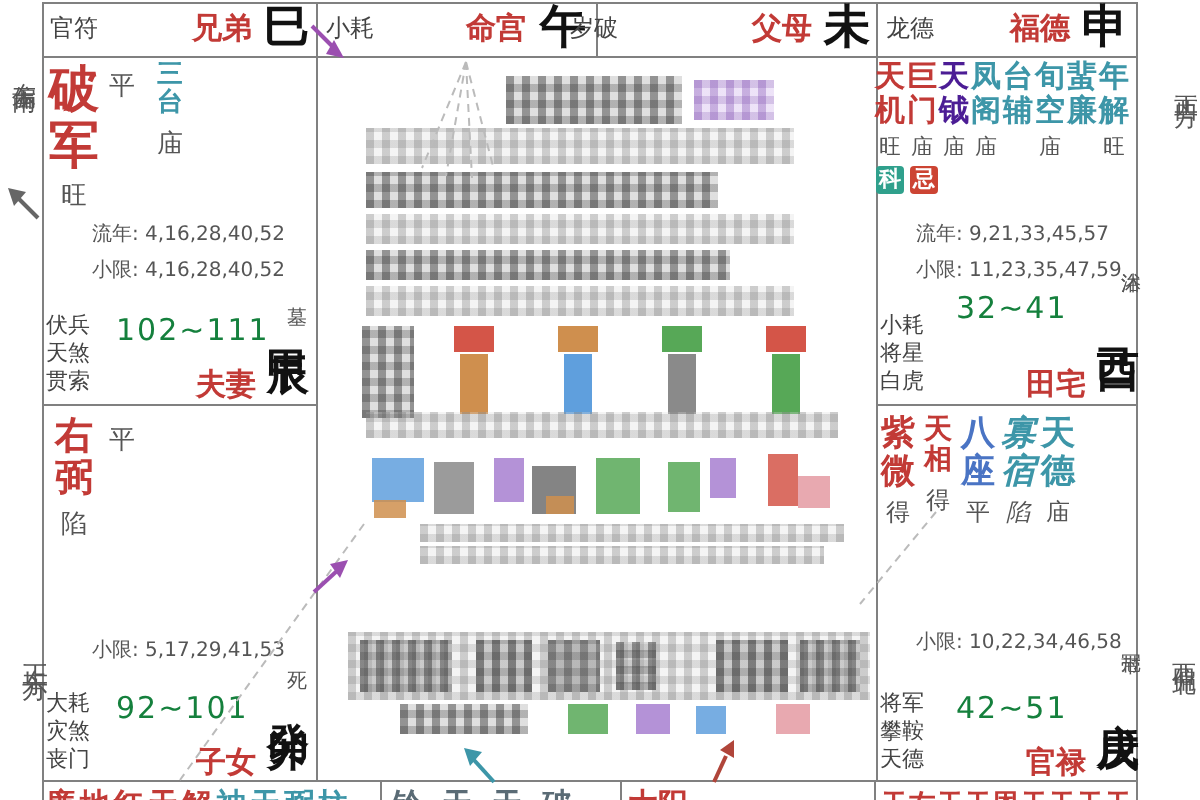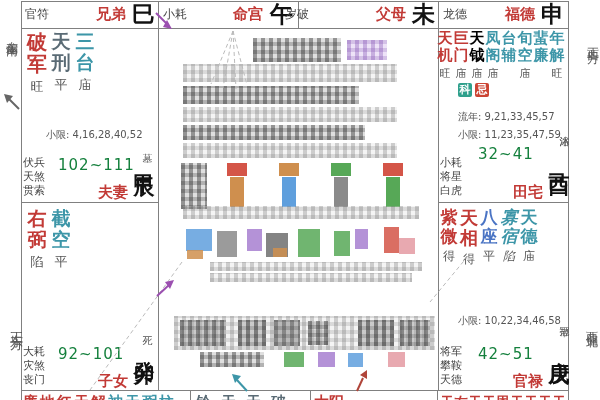--- a/index.html
+++ b/index.html
@@ -12,21 +12,21 @@
   .compass{font-size:12px;color:#555;letter-spacing:2px;}
   .shensha-sm{font-size:12px;color:#444;}
   .palace{font-size:15px;font-weight:bold;color:#c23a36;}
   .branch{font-size:23px;font-weight:bold;color:#111;line-height:1;}
   .stem{writing-mode:vertical-rl;text-orientation:upright;font-size:21px;font-weight:bold;color:#111;line-height:1;letter-spacing:3px;}
   .stage{writing-mode:vertical-rl;text-orientation:upright;font-size:10px;color:#555;}
   .starrow{display:flex;}
   .starcol{display:flex;flex-direction:column;align-items:center;}
   .sname{word-break:break-all;font-weight:bold;text-align:center;line-height:1.1;}
   .sstat{color:#555;margin-top:3px;}
-  .red{color:#c23a36;} .teal{color:#3d96a8;} .purplec{color:#000000;}
+  .red{color:#c23a36;} .teal{color:#3d96a8;} .purplec{color:#4c1d95;}
   .bluec{color:#4a74c4;} .darkc{color:#5a6b75;}
   .ln{font-size:10px;color:#555;white-space:nowrap;}
   .trio{font-size:11px;line-height:13px;color:#444;white-space:nowrap;}
   .age{font-size:15px;color:#15803d;letter-spacing:1px;}
   .badge{display:inline-block;width:14px;height:14px;line-height:14px;text-align:center;
          color:#fff;font-size:11px;font-weight:bold;border-radius:2px;margin-right:3px;}
   .mz{position:absolute;}
   .mz-g{background-image:repeating-linear-gradient(90deg,rgba(120,120,120,.35) 0 4px,rgba(200,200,200,.12) 4px 8px),
         repeating-linear-gradient(0deg,rgba(140,140,140,.30) 0 4px,rgba(230,230,230,.2) 4px 8px);}
   .mz-d{background-image:repeating-linear-gradient(90deg,rgba(70,70,70,.55) 0 4px,rgba(170,170,170,.25) 4px 8px),
@@ -78,32 +78,32 @@
   <div class="abs shensha-sm" style="left:285px;top:6px;">岁破</div>
   <div class="abs palace" style="left:376px;top:5px;">父母</div>
   <div class="abs branch" style="left:412px;top:3px;">未</div>
 
   <div class="abs shensha-sm" style="left:443px;top:6px;">龙德</div>
   <div class="abs palace" style="left:505px;top:5px;">福德</div>
   <div class="abs branch" style="left:541px;top:3px;">申</div>
 
   <div class="abs starrow" style="left:25px;top:31px;">
     <div class="starcol" style="width:24px;">
-        <div class="sname red" style="font-size:20px;">破军</div>
+        <div class="sname red" style="font-size:25px;">破军</div>
         <div class="sstat" style="font-size:13px;">旺</div>
       </div>
     <div class="starcol" style="width:24px;">
-        <div class="sname darkc" style="font-size:19px;">天刑</div>
         <div class="sstat" style="font-size:13px;">平</div>
       </div>
     <div class="starcol" style="width:24px;">
-        <div class="sname teal" style="font-size:19px;">三台</div>
+        <div class="sname teal" style="font-size:13px;">三台</div>
         <div class="sstat" style="font-size:13px;">庙</div>
       </div>
   </div>
+  <div class="abs ln" style="left:46px;top:110px;">流年: 4,16,28,40,52</div>
   <div class="abs ln" style="left:46px;top:128px;">小限: 4,16,28,40,52</div>
   <div class="abs stage" style="left:140px;top:145px;">墓</div>
   <div class="abs trio teal" style="left:23px;top:156px;">伏兵</div>
   <div class="abs trio" style="left:23px;top:170px;">天煞</div>
   <div class="abs trio" style="left:23px;top:184px;">贯索</div>
   <div class="abs age" style="left:58px;top:156px;">102~111</div>
   <div class="abs palace" style="left:98px;top:183px;">夫妻</div>
   <div class="abs stem" style="left:133px;top:158px;">甲辰</div>
 
   <div class="abs starrow" style="left:437px;top:30px;">
@@ -133,58 +133,58 @@
       </div>
     <div class="starcol" style="width:16px;">
         <div class="sname teal" style="font-size:15px;">蜚廉</div>
         <div class="sstat" style="font-size:11px;"></div>
       </div>
     <div class="starcol" style="width:16px;">
         <div class="sname teal" style="font-size:15px;">年解</div>
         <div class="sstat" style="font-size:11px;">旺</div>
       </div>
   </div>
-  <div class="abs" style="left:458px;top:78px;">
+  <div class="abs" style="left:438px;top:78px;">
     <span class="badge" style="background:#2fa08c;">科</span><span class="badge" style="background:#cc4433;">忌</span>
   </div>
   <div class="abs ln" style="left:458px;top:110px;">流年: 9,21,33,45,57</div>
   <div class="abs ln" style="left:458px;top:128px;">小限: 11,23,35,47,59</div>
   <div class="abs stage" style="left:557px;top:128px;">沐浴</div>
   <div class="abs trio teal" style="left:440px;top:156px;">小耗</div>
   <div class="abs trio" style="left:440px;top:170px;">将星</div>
   <div class="abs trio" style="left:440px;top:184px;">白虎</div>
   <div class="abs age" style="left:478px;top:145px;">32~41</div>
   <div class="abs palace" style="left:513px;top:183px;">田宅</div>
   <div class="abs stem" style="left:548px;top:157px;">己酉</div>
 
   <div class="abs starrow" style="left:25px;top:208px;">
     <div class="starcol" style="width:24px;">
         <div class="sname red" style="font-size:19px;">右弼</div>
         <div class="sstat" style="font-size:13px;">陷</div>
       </div>
     <div class="starcol" style="width:24px;">
-        <div class="sname teal" style="font-size:19px;">截空</div>
         <div class="sstat" style="font-size:13px;">平</div>
       </div>
   </div>
+  <div class="abs ln" style="left:46px;top:318px;">小限: 5,17,29,41,53</div>
   <div class="abs stage" style="left:140px;top:328px;">死</div>
   <div class="abs trio teal" style="left:23px;top:345px;text-align:center;">大耗</div>
   <div class="abs trio" style="left:23px;top:359px;">灾煞</div>
   <div class="abs trio" style="left:23px;top:373px;">丧门</div>
   <div class="abs age" style="left:58px;top:345px;">92~101</div>
   <div class="abs palace" style="left:98px;top:372px;">子女</div>
   <div class="abs stem" style="left:133px;top:344px;">癸卯</div>
 
   <div class="abs starrow" style="left:439px;top:208px;">
     <div class="starcol" style="width:20px;">
         <div class="sname red" style="font-size:17px;">紫微</div>
         <div class="sstat" style="font-size:12px;">得</div>
       </div>
     <div class="starcol" style="width:20px;">
-        <div class="sname red" style="font-size:18px;">天相</div>
+        <div class="sname red" style="font-size:14px;">天相</div>
         <div class="sstat" style="font-size:12px;">得</div>
       </div>
     <div class="starcol" style="width:20px;">
         <div class="sname bluec" style="font-size:17px;">八座</div>
         <div class="sstat" style="font-size:12px;">平</div>
       </div>
     <div class="starcol" style="width:20px;font-style:italic;">
         <div class="sname teal" style="font-size:17px;">寡宿</div>
         <div class="sstat" style="font-size:12px;">陷</div>
       </div>

